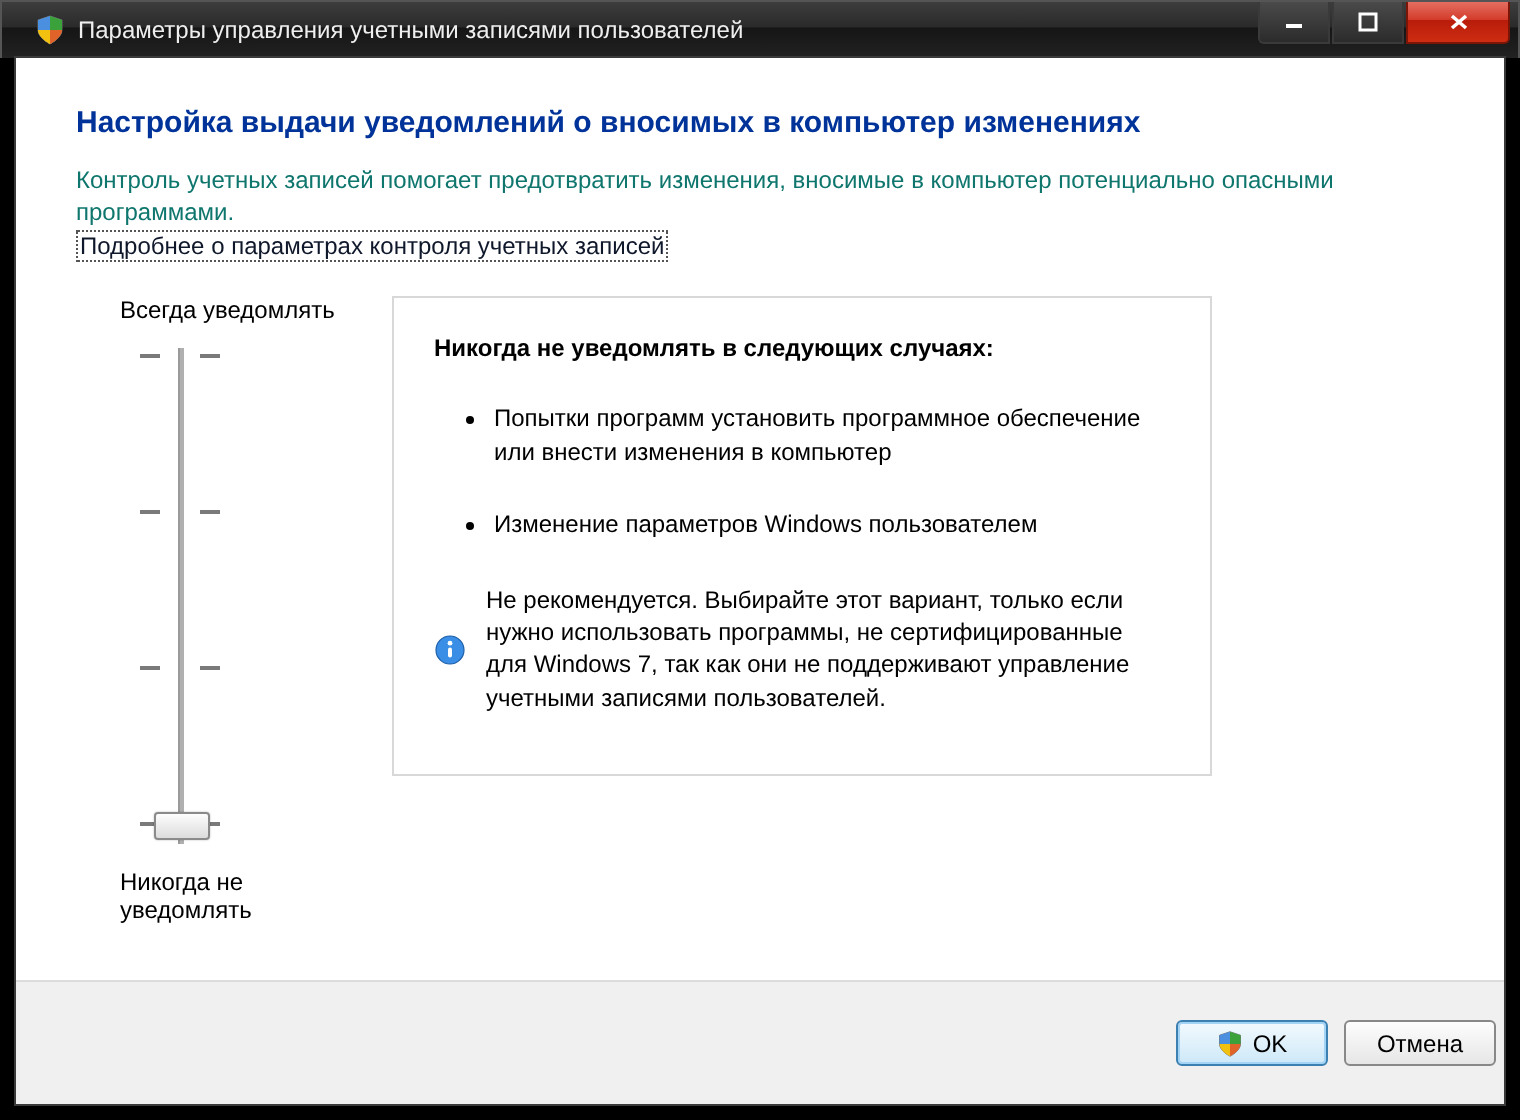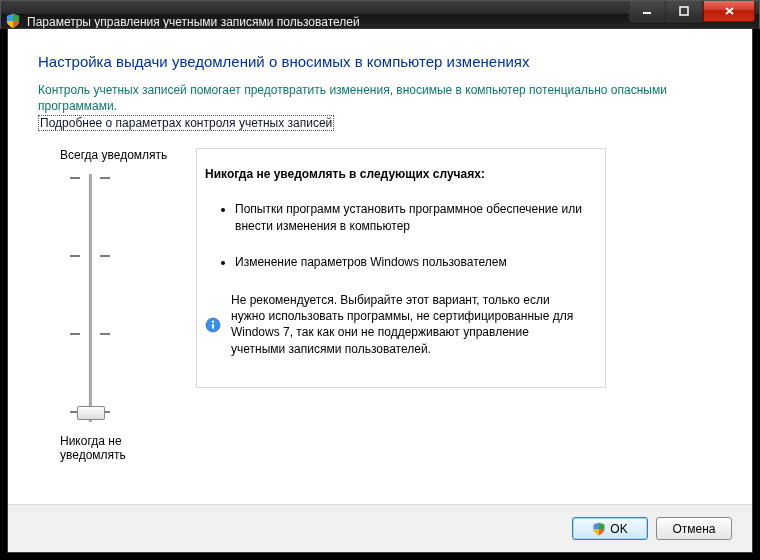--- a/index.html
+++ b/index.html
@@ -1,55 +1,55 @@
 <!DOCTYPE html>
 <html><head>
 <meta charset="utf-8">
 <style>
   html,body{margin:0;padding:0;font-family:"Segoe UI",Tahoma,sans-serif;font-size:12px;color:#000;background:#fff}
   .win{width:760px;height:560px;position:relative;background:#000;box-sizing:border-box}
   
-  .titlebar{height:28px;background:linear-gradient(to bottom,#3d3d3d 0%,#2a2a2a 45%,#151515 46%,#222 100%);display:flex;align-items:flex-end;padding:0 4px 0 4px;color:#fff;position:relative;border-top:1px solid #555;border-left:1px solid #555;border-right:1px solid #555}
+  .titlebar{height:28px;background:linear-gradient(to bottom,#3d3d3d 0%,#2a2a2a 45%,#151515 46%,#222 100%);display:flex;align-items:center;padding:0 4px 0 16px;color:#fff;position:relative;border-top:1px solid #555;border-left:1px solid #555;border-right:1px solid #555}
   .titleicon{width:16px;height:16px;margin-right:6px;display:inline-flex;align-items:center;justify-content:center}
   .titletext{font-size:12px;color:#eee;white-space:nowrap}
   .winbtns{position:absolute;right:4px;top:0;display:flex;height:20px}
   .winbtn{width:34px;height:20px;margin-left:0;border:1px solid #3a3a3a;border-top:none;background:linear-gradient(to bottom,#4a4a4a,#2b2b2b);color:#fff;display:flex;align-items:center;justify-content:center;font-size:11px;text-shadow:0 1px 1px #000;border-radius:0 0 3px 3px}
   .winbtn+ .winbtn{margin-left:1px}
   .winbtn.min{border-bottom-right-radius:0}
   .winbtn.max{border-radius:0}
   .winbtn.close{width:50px;background:linear-gradient(to bottom,#e46e62 0%,#d33b29 45%,#b81c0a 46%,#ce2d12 100%);border-color:#7a1508;border-bottom-left-radius:0}
   .winbtn svg{display:block}
   
   .client{position:absolute;left:7px;right:7px;top:28px;bottom:7px;background:#fff;border:1px solid #3a3a3a}
   .content{position:absolute;left:0;right:0;top:0;bottom:50px;padding:24px 30px 10px 30px;box-sizing:border-box}
-  h1.pagetitle{margin:0 0 12px 0;font-size:15px;font-weight:normal;color:#003399}
+  h1.pagetitle{margin:0 0 12px 0;font-size:15px;font-weight:bold;color:#003399}
   .intro{margin:0 0 2px 0;color:#0f766e;line-height:1.35}
   a.helplink{color:#0f172a;text-decoration:none;border:1px dotted #555;padding:0 1px}
   
   .sliderwrap{margin-top:18px;margin-left:22px;display:flex;align-items:flex-start}
   .slidercol{width:120px}
   .sl-label-top{margin-left:0;margin-bottom:6px}
   .sl-label-bot{margin-top:6px}
   .track{position:relative;width:60px;height:260px;margin:0}
   .track .vbar{position:absolute;left:29px;top:6px;bottom:6px;width:2px;background:#b0b0b0;border-left:1px solid #9a9a9a}
   .track .tick{position:absolute;left:0;width:60px;height:0}
   .track .tick:before,.track .tick:after{content:"";position:absolute;top:-1px;width:10px;height:2px;background:#7a7a7a}
   .track .tick:before{left:10px}
   .track .tick:after{right:10px}
   .thumb{position:absolute;left:17px;width:26px;height:12px;background:linear-gradient(to bottom,#fdfdfd,#dcdcdc);border:1px solid #8a8a8a;border-radius:2px;box-shadow:0 0 1px rgba(0,0,0,.3)}
   
-  .panel{flex:1;border:1px solid #d8d8d8;padding:18px 20px 16px 8px;margin-left:16px;min-height:240px;box-sizing:border-box;max-width:410px}
+  .panel{flex:1;border:1px solid #d8d8d8;padding:18px 20px 16px 20px;margin-left:16px;min-height:240px;box-sizing:border-box;max-width:410px}
   .panel h2{margin:0 0 10px 0;font-size:12px;font-weight:bold}
   .panel ul{margin:0 0 18px 0;padding:0 0 0 30px}
   .panel li{margin:20px 0;line-height:1.35}
   .note{display:flex;align-items:center;margin-top:22px}
   .note .icon{width:16px;height:16px;flex:0 0 auto;margin-right:10px;margin-top:1px}
   .note p{margin:0;line-height:1.35}
   
-  .bottombar{position:absolute;left:0;right:0;bottom:0;height:48px;background:#f0f0f0;border-top:1px solid #dcdcdc;display:flex;align-items:center;justify-content:flex-end;padding:0 20px;box-sizing:border-box}
+  .bottombar{position:absolute;left:0;right:0;bottom:0;height:62px;background:#f0f0f0;border-top:1px solid #dcdcdc;display:flex;align-items:center;justify-content:flex-end;padding:0 4px;box-sizing:border-box}
   .btn{min-width:76px;height:23px;margin-left:8px;border:1px solid #888;border-radius:3px;background:linear-gradient(to bottom,#fdfdfd,#e6e6e6);font-family:inherit;font-size:12px;display:inline-flex;align-items:center;justify-content:center;padding:0 10px;box-sizing:border-box}
   .btn.default{border-color:#3c7fb1;box-shadow:0 0 0 1px #a3d3f5 inset;background:linear-gradient(to bottom,#f3fafe,#cde8f8)}
   .btn .icon{margin-right:4px;display:inline-flex}
 </style>
 </head>
 <body>
 
 <div class="win">
 
   <div class="titlebar">

